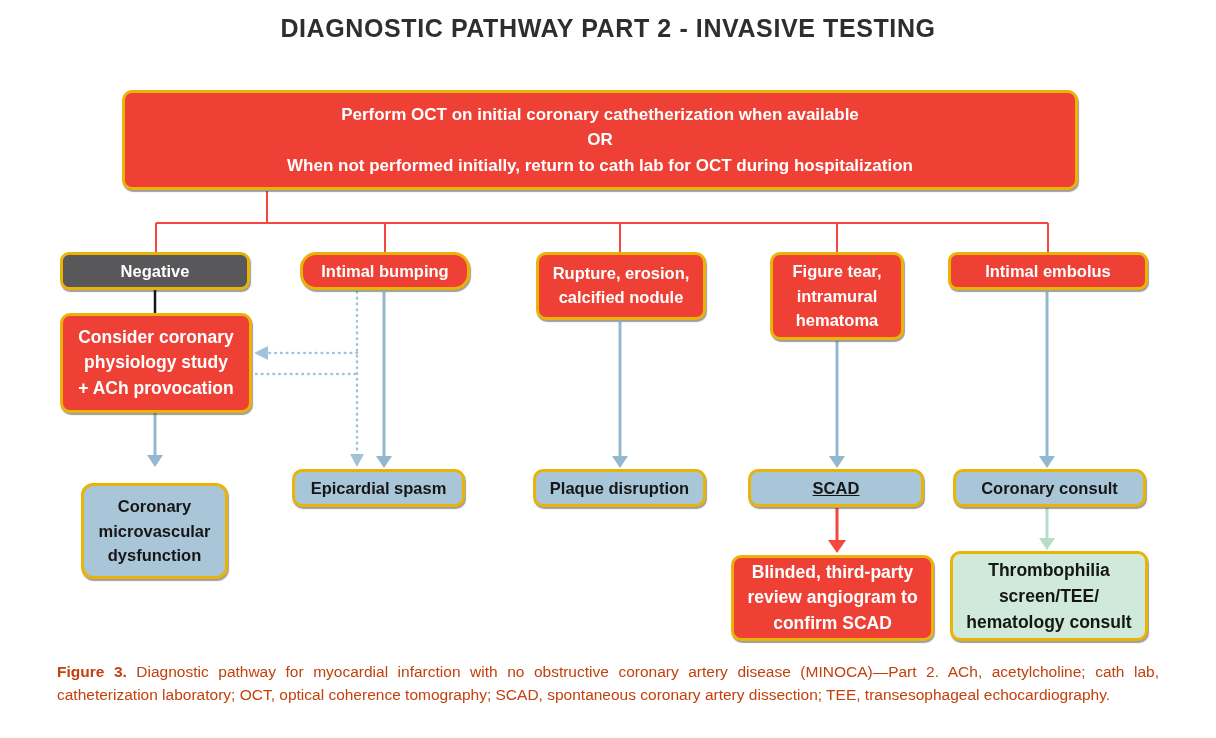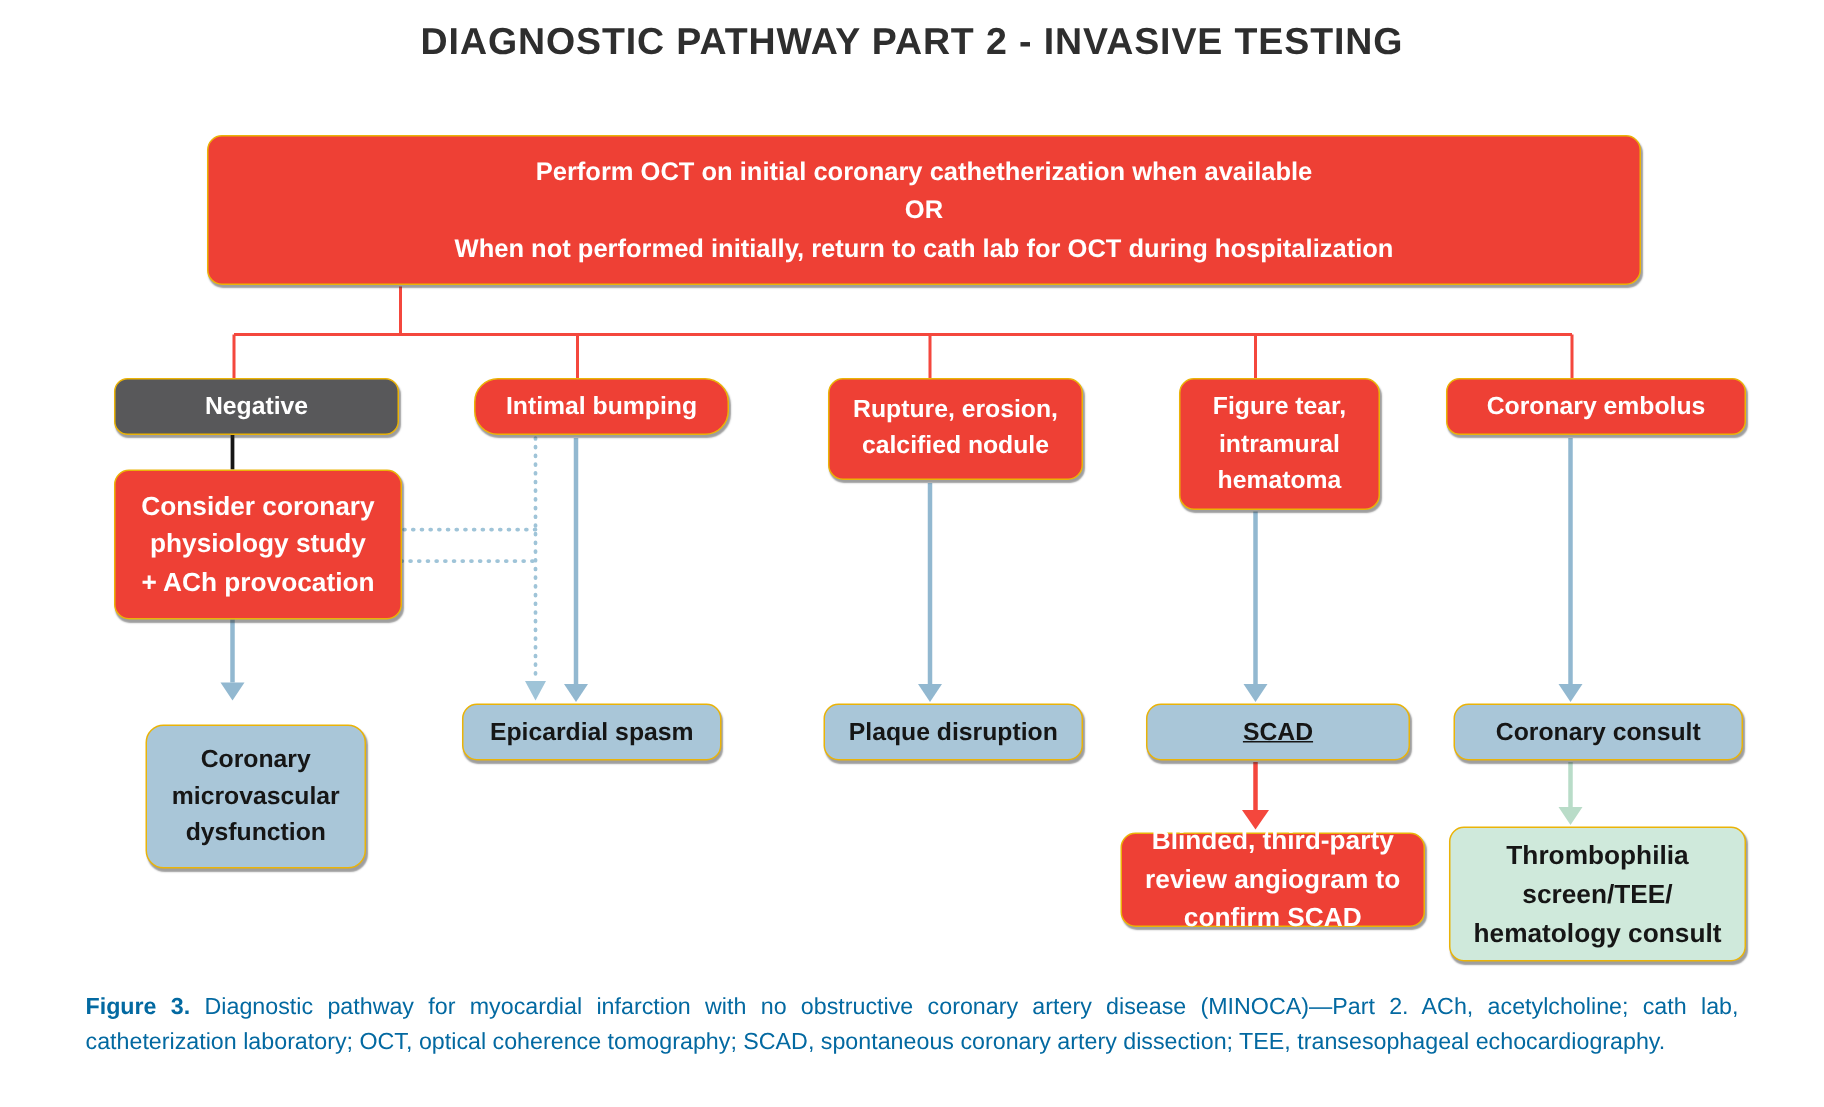--- a/index.html
+++ b/index.html
@@ -12,34 +12,33 @@
   }
   .title{
     position:absolute;left:0;top:14px;width:1216px;
     text-align:center;
     font-size:25px;font-weight:700;letter-spacing:0.6px;
     color:#2e2e2e;
   }
   .connectors{position:absolute;left:0;top:0;z-index:1;}
   .node{
     position:absolute;z-index:2;box-sizing:border-box;
-    border:1px solid #eab308;border-radius:10px;
+    border:3px solid #eab308;border-radius:10px;
     display:flex;align-items:center;justify-content:center;
     text-align:center;white-space:pre-line;
     font-weight:700;
     box-shadow:1px 2px 1px rgba(40,40,40,0.45);
-    margin-left:16px;
   }
   .red{background:#ee4035;color:#ffffff;}
   .dark{background:#58585a;color:#ffffff;}
   .blue{background:#a9c6d8;color:#161616;}
   .green{background:#cfe9db;color:#161616;}
   .caption{
     position:absolute;left:57px;top:661px;width:1102px;
-    font-size:15.5px;line-height:1.47;color:#0369a1;
+    font-size:15.5px;line-height:1.47;color:#c2410c;
     text-align:justify;z-index:2;
   }
   .caption b{font-weight:700;}
 </style>
 </head>
 <body>
 
 <div class="canvas">
 
   <div class="title">DIAGNOSTIC PATHWAY PART 2 - INVASIVE TESTING</div>
@@ -88,35 +87,35 @@
 OR
 When not performed initially, return to cath lab for OCT during hospitalization</div>
 
   <div class="node dark" style="left:60px;top:252px;width:190px;height:38px;font-size:16.5px;border-radius:9px;">Negative</div>
   <div class="node red" style="left:300px;top:252px;width:170px;height:38px;font-size:16.5px;border-radius:16px;">Intimal bumping</div>
   <div class="node red" style="left:536px;top:252px;width:170px;height:68px;font-size:16.5px;line-height:1.45;">Rupture, erosion,
 calcified nodule</div>
   <div class="node red" style="left:770px;top:252px;width:134px;height:88px;font-size:16.5px;line-height:1.5;">Figure tear,
 intramural
 hematoma</div>
-  <div class="node red" style="left:948px;top:252px;width:200px;height:38px;font-size:16.5px;border-radius:9px;">Coronary embolus</div>
+  <div class="node red" style="left:948px;top:252px;width:200px;height:38px;font-size:16.5px;border-radius:9px;">Intimal embolus</div>
 
   <div class="node red" style="left:60px;top:313px;width:192px;height:100px;font-size:17.5px;line-height:1.45;">Consider coronary
 physiology study
 + ACh provocation</div>
 
   <div class="node blue" style="left:81px;top:483px;width:147px;height:96px;font-size:16.5px;line-height:1.5;border-radius:12px;">Coronary
 microvascular
 dysfunction</div>
   <div class="node blue" style="left:292px;top:469px;width:173px;height:38px;font-size:16.5px;">Epicardial spasm</div>
   <div class="node blue" style="left:533px;top:469px;width:173px;height:38px;font-size:16.5px;">Plaque disruption</div>
   <div class="node blue" style="left:748px;top:469px;width:176px;height:38px;font-size:16.5px;text-decoration:underline;">SCAD</div>
   <div class="node blue" style="left:953px;top:469px;width:193px;height:38px;font-size:16.5px;">Coronary consult</div>
 
-  <div class="node red" style="left:731px;top:555px;width:203px;height:63px;font-size:17.5px;line-height:1.45;">Blinded, third-party
+  <div class="node red" style="left:731px;top:555px;width:203px;height:86px;font-size:17.5px;line-height:1.45;">Blinded, third-party
 review angiogram to
 confirm SCAD</div>
   <div class="node green" style="left:950px;top:551px;width:198px;height:90px;font-size:17.5px;line-height:1.5;">Thrombophilia
 screen/TEE/
 hematology consult</div>
 
   <div class="caption"><b>Figure 3.</b><span>  Diagnostic pathway for myocardial infarction with no obstructive coronary artery disease (MINOCA)—Part 2. ACh, acetylcholine; cath lab, catheterization laboratory; OCT, optical coherence tomography; SCAD, spontaneous coronary artery dissection; TEE, transesophageal echocardiography.</span></div>
 
 </div>
 

